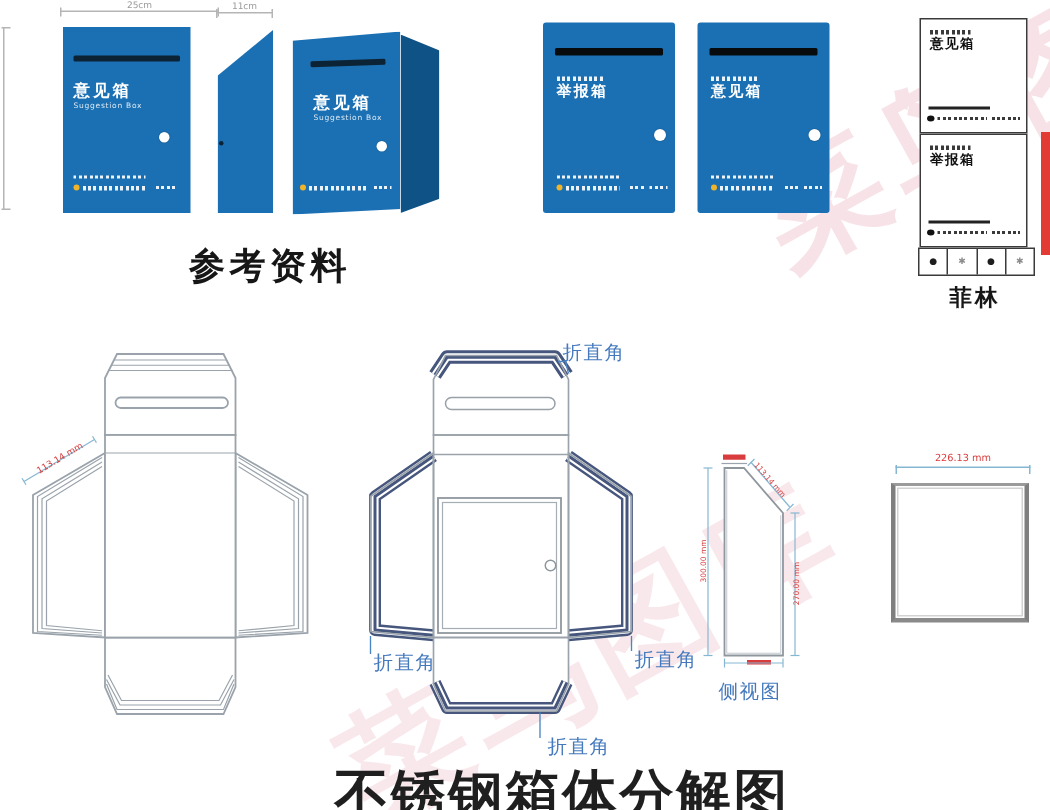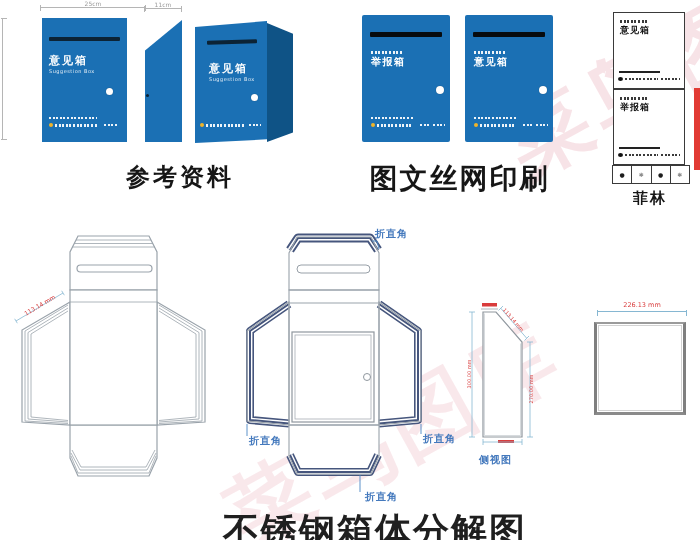--- a/index.html
+++ b/index.html
@@ -21,21 +21,21 @@
   .dimline::before,.dimline::after{content:"";position:absolute;top:-3px;width:1px;height:6px;background:#b5b5b5;}
   .dimline::before{left:0}.dimline::after{right:0}
   .dimlineb{position:relative;height:5px;border-top:1px solid #86b7d2;}
   .dimlineb::before,.dimlineb::after{content:"";position:absolute;top:-2px;width:1px;height:6px;background:#86b7d2;}
   .dimlineb::before{left:0}.dimlineb::after{right:0}
   .dimv{position:absolute;width:4px;border-left:1px solid #b5b5b5;}
   .dimv::before,.dimv::after{content:"";position:absolute;left:-2px;width:6px;height:1px;background:#b5b5b5;}
   .dimv::before{top:0}.dimv::after{bottom:0}
   
   .bigcap{position:absolute;text-align:center;font-weight:600;color:#161616;line-height:1.1;}
-  .bluecap{position:absolute;color:#4479bd;font-weight:700;font-size:10px;letter-spacing:1px;line-height:1;}
+  .bluecap{position:absolute;color:#4479bd;font-weight:400;font-size:13px;letter-spacing:1px;line-height:1;}
   .redtxt{color:#d93c3c;}
   
   .filmpanel{position:absolute;background:#fff;border:1.5px solid #3a3a3a;}
   .filmtitle{position:absolute;color:#111;font-weight:bold;font-size:9px;letter-spacing:1px;line-height:1;}
   .filmline{position:absolute;background:#222;}
   .filmstrip{position:absolute;border:1.5px solid #3a3a3a;display:flex;background:#fff;}
   .filmcell{flex:1;border-right:1.5px solid #3a3a3a;display:flex;align-items:center;justify-content:center;font-size:6px;line-height:1;}
   .filmcell:last-child{border-right:none;}
   
   .wm{position:absolute;font-size:84px;font-weight:bold;color:#e9aab6;letter-spacing:8px;
@@ -108,21 +108,20 @@
     <div class="dash-w" style="left:9px;top:36px;width:31px;height:3px;"></div>
     <div class="boxtitle" style="left:9px;top:42px;font-size:10px;letter-spacing:1.5px;">意见箱</div>
     <div class="lockdot" style="left:74px;top:71px;width:8px;height:8px;"></div>
     <div class="dash-w" style="left:9px;top:102px;width:42px;height:2px;"></div>
     <div class="emblem" style="left:9px;top:108px;"></div>
     <div class="dash-w" style="left:15px;top:109px;width:36px;height:2.5px;"></div>
     <div class="dash-w" style="left:58px;top:109px;width:10px;height:2px;"></div>
     <div class="dash-w" style="left:71px;top:109px;width:12px;height:2px;"></div>
   </div>
 
-  <div class="bigcap" style="left:352px;top:164px;width:215px;font-size:28px;letter-spacing:2px;">图文丝网印刷</div>
 
   <div class="filmpanel" style="left:613px;top:12px;width:70px;height:75px;">
     <div class="dash-d" style="left:6px;top:7px;width:27px;height:3px;"></div>
     <div class="filmtitle" style="left:6px;top:13px;">意见箱</div>
     <div class="filmline" style="left:5px;top:58px;width:41px;height:2px;"></div>
     <div class="abs" style="left:4px;top:64px;width:5px;height:4px;background:#111;border-radius:50%;"></div>
     <div class="dash-d" style="left:11px;top:65px;width:33px;height:2px;"></div>
     <div class="dash-d" style="left:47px;top:65px;width:19px;height:1.5px;"></div>
   </div>
 

